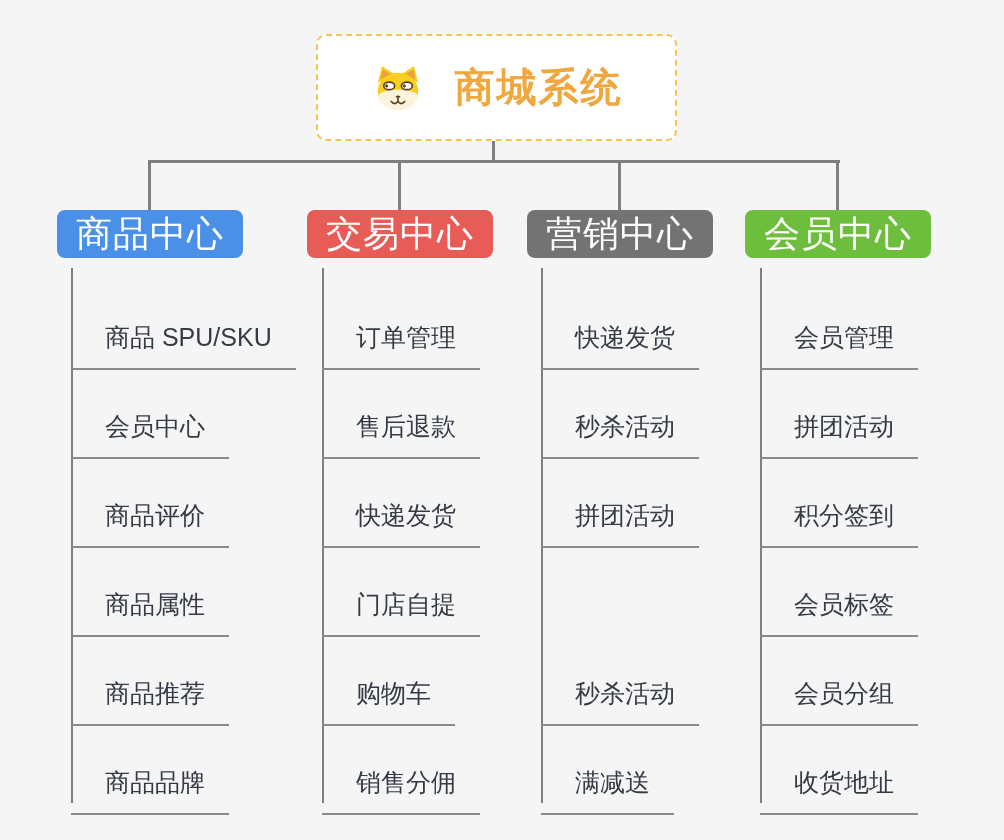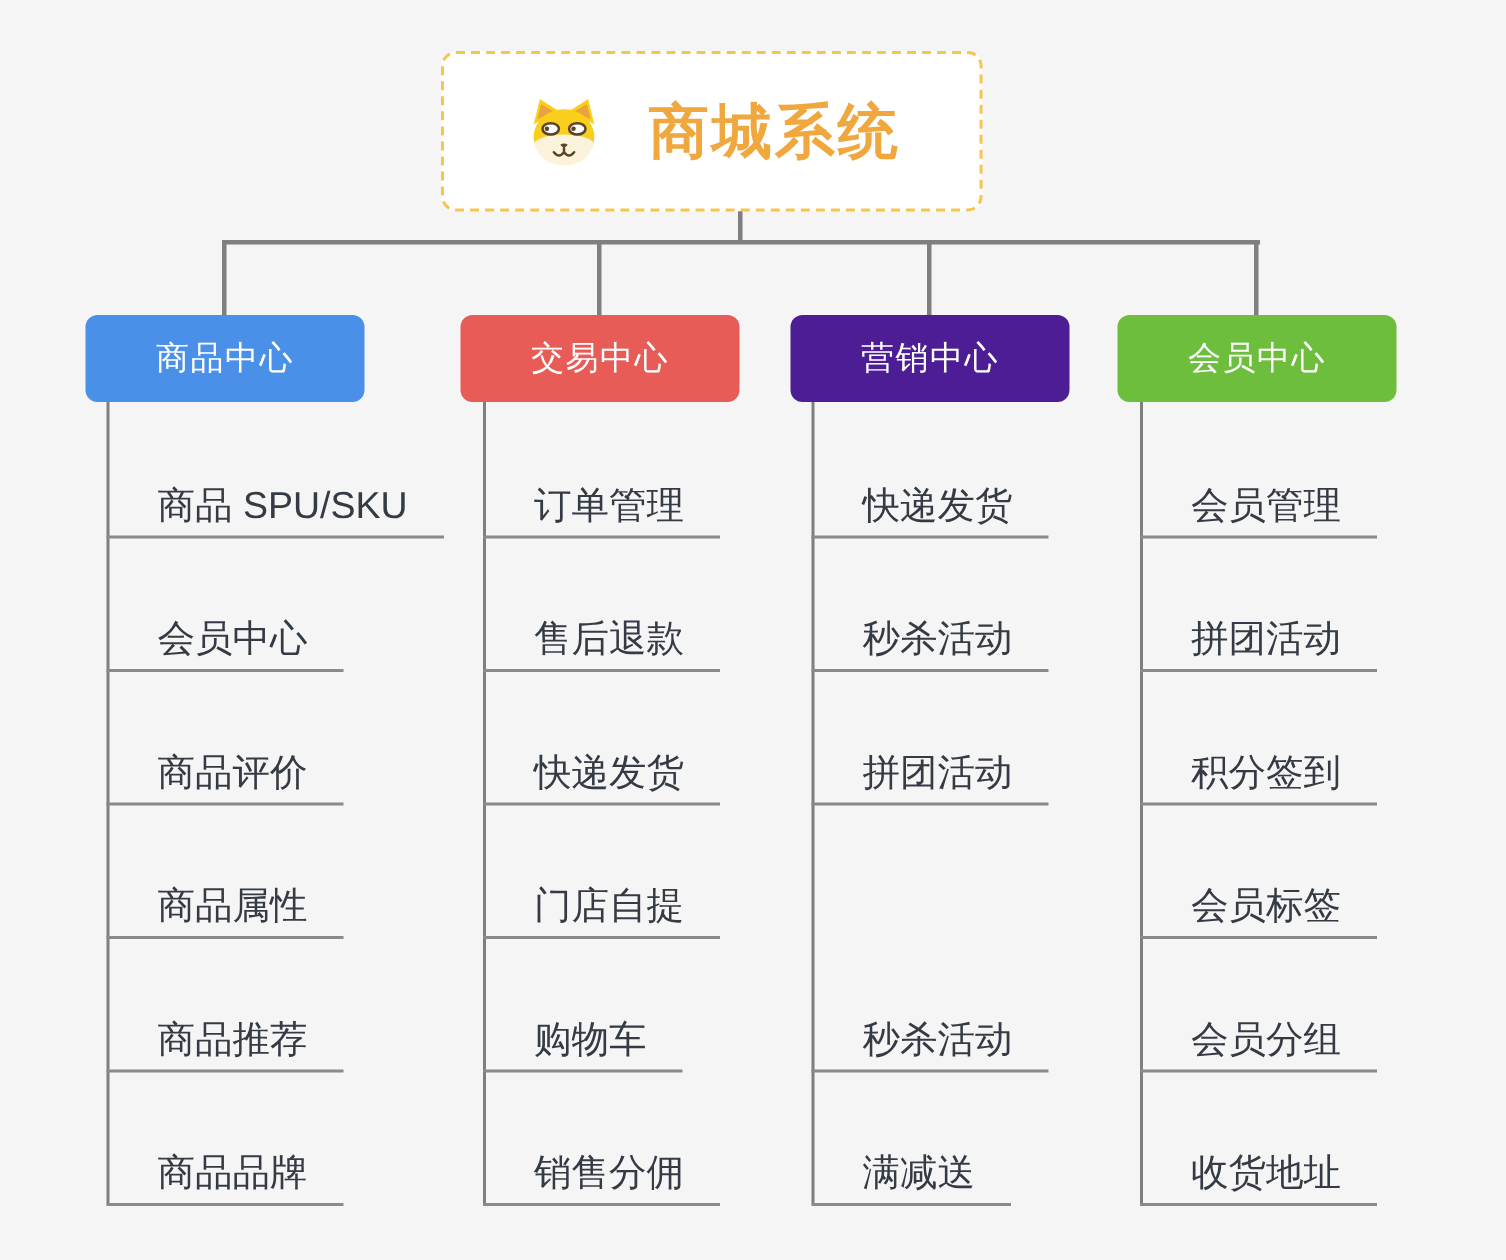--- a/index.html
+++ b/index.html
@@ -8,42 +8,42 @@
     background:#F5F5F6;
     font-family:"Liberation Sans","DejaVu Sans",sans-serif;
   }
   .canvas{position:relative;width:1004px;height:840px;}
 
   
   .line{position:absolute;background:#7F7F7F;}
 
   
   .root-node{
-    position:absolute;left:294px;top:34px;width:361px;height:107px;
+    position:absolute;left:316px;top:34px;width:361px;height:107px;
     box-sizing:border-box;background:#FFFFFF;
     border:2px dashed #F7C44E;border-radius:10px;
     display:flex;align-items:center;justify-content:center;gap:30px;
   }
   .root-title{
     font-size:40px;letter-spacing:2px;color:#F0A73E;font-weight:600;
     white-space:nowrap;
   }
   .doge{width:54px;height:48px;flex:0 0 auto;}
 
   
   .branch-node{
-    position:absolute;top:210px;width:186px;height:58px;
+    position:absolute;top:210px;width:186px;height:48px;
     border-radius:8px;display:flex;align-items:center;justify-content:center;
-    color:#FFFFFF;font-size:22px;letter-spacing:1px;white-space:nowrap;
+    color:#FFFFFF;font-size:36px;letter-spacing:1px;white-space:nowrap;
   }
 
   
   .leaf{
     position:absolute;white-space:nowrap;
-    padding:0 24px 5px 34px;
+    padding:0 24px 16px 34px;
     border-bottom:2px solid #8A8A8A;
     font-size:25px;line-height:30px;color:#353B44;
   }
 </style>
 </head>
 <body>
 
 <div class="canvas">
 
   <div class="line" style="left:492px;top:140px;width:3px;height:22px"></div>
@@ -88,21 +88,21 @@
   <div class="branch-node" style="left: 307px; background: rgb(232, 92, 88); justify-content: center;">
     <span>交易中心</span>
   </div>
   <div class="leaf" style="left:322px;top:322px">订单管理</div>
   <div class="leaf" style="left:322px;top:411px">售后退款</div>
   <div class="leaf" style="left:322px;top:500px">快递发货</div>
   <div class="leaf" style="left:322px;top:589px">门店自提</div>
   <div class="leaf" style="left:322px;top:678px">购物车</div>
   <div class="leaf" style="left:322px;top:767px">销售分佣</div>
 
-  <div class="branch-node" style="left: 527px; background: #4c1d95;">
+  <div class="branch-node" style="left: 527px; background: #737373;">
     <span>营销中心</span>
   </div>
   <div class="leaf" style="left:541px;top:322px">快递发货</div>
   <div class="leaf" style="left:541px;top:411px">秒杀活动</div>
   <div class="leaf" style="left:541px;top:500px">拼团活动</div>
   <div class="leaf" style="left:541px;top:678px">秒杀活动</div>
   <div class="leaf" style="left:541px;top:767px">满减送</div>
 
   <div class="branch-node" style="left: 745px; background: rgb(108, 190, 60);">
     <span>会员中心</span>

